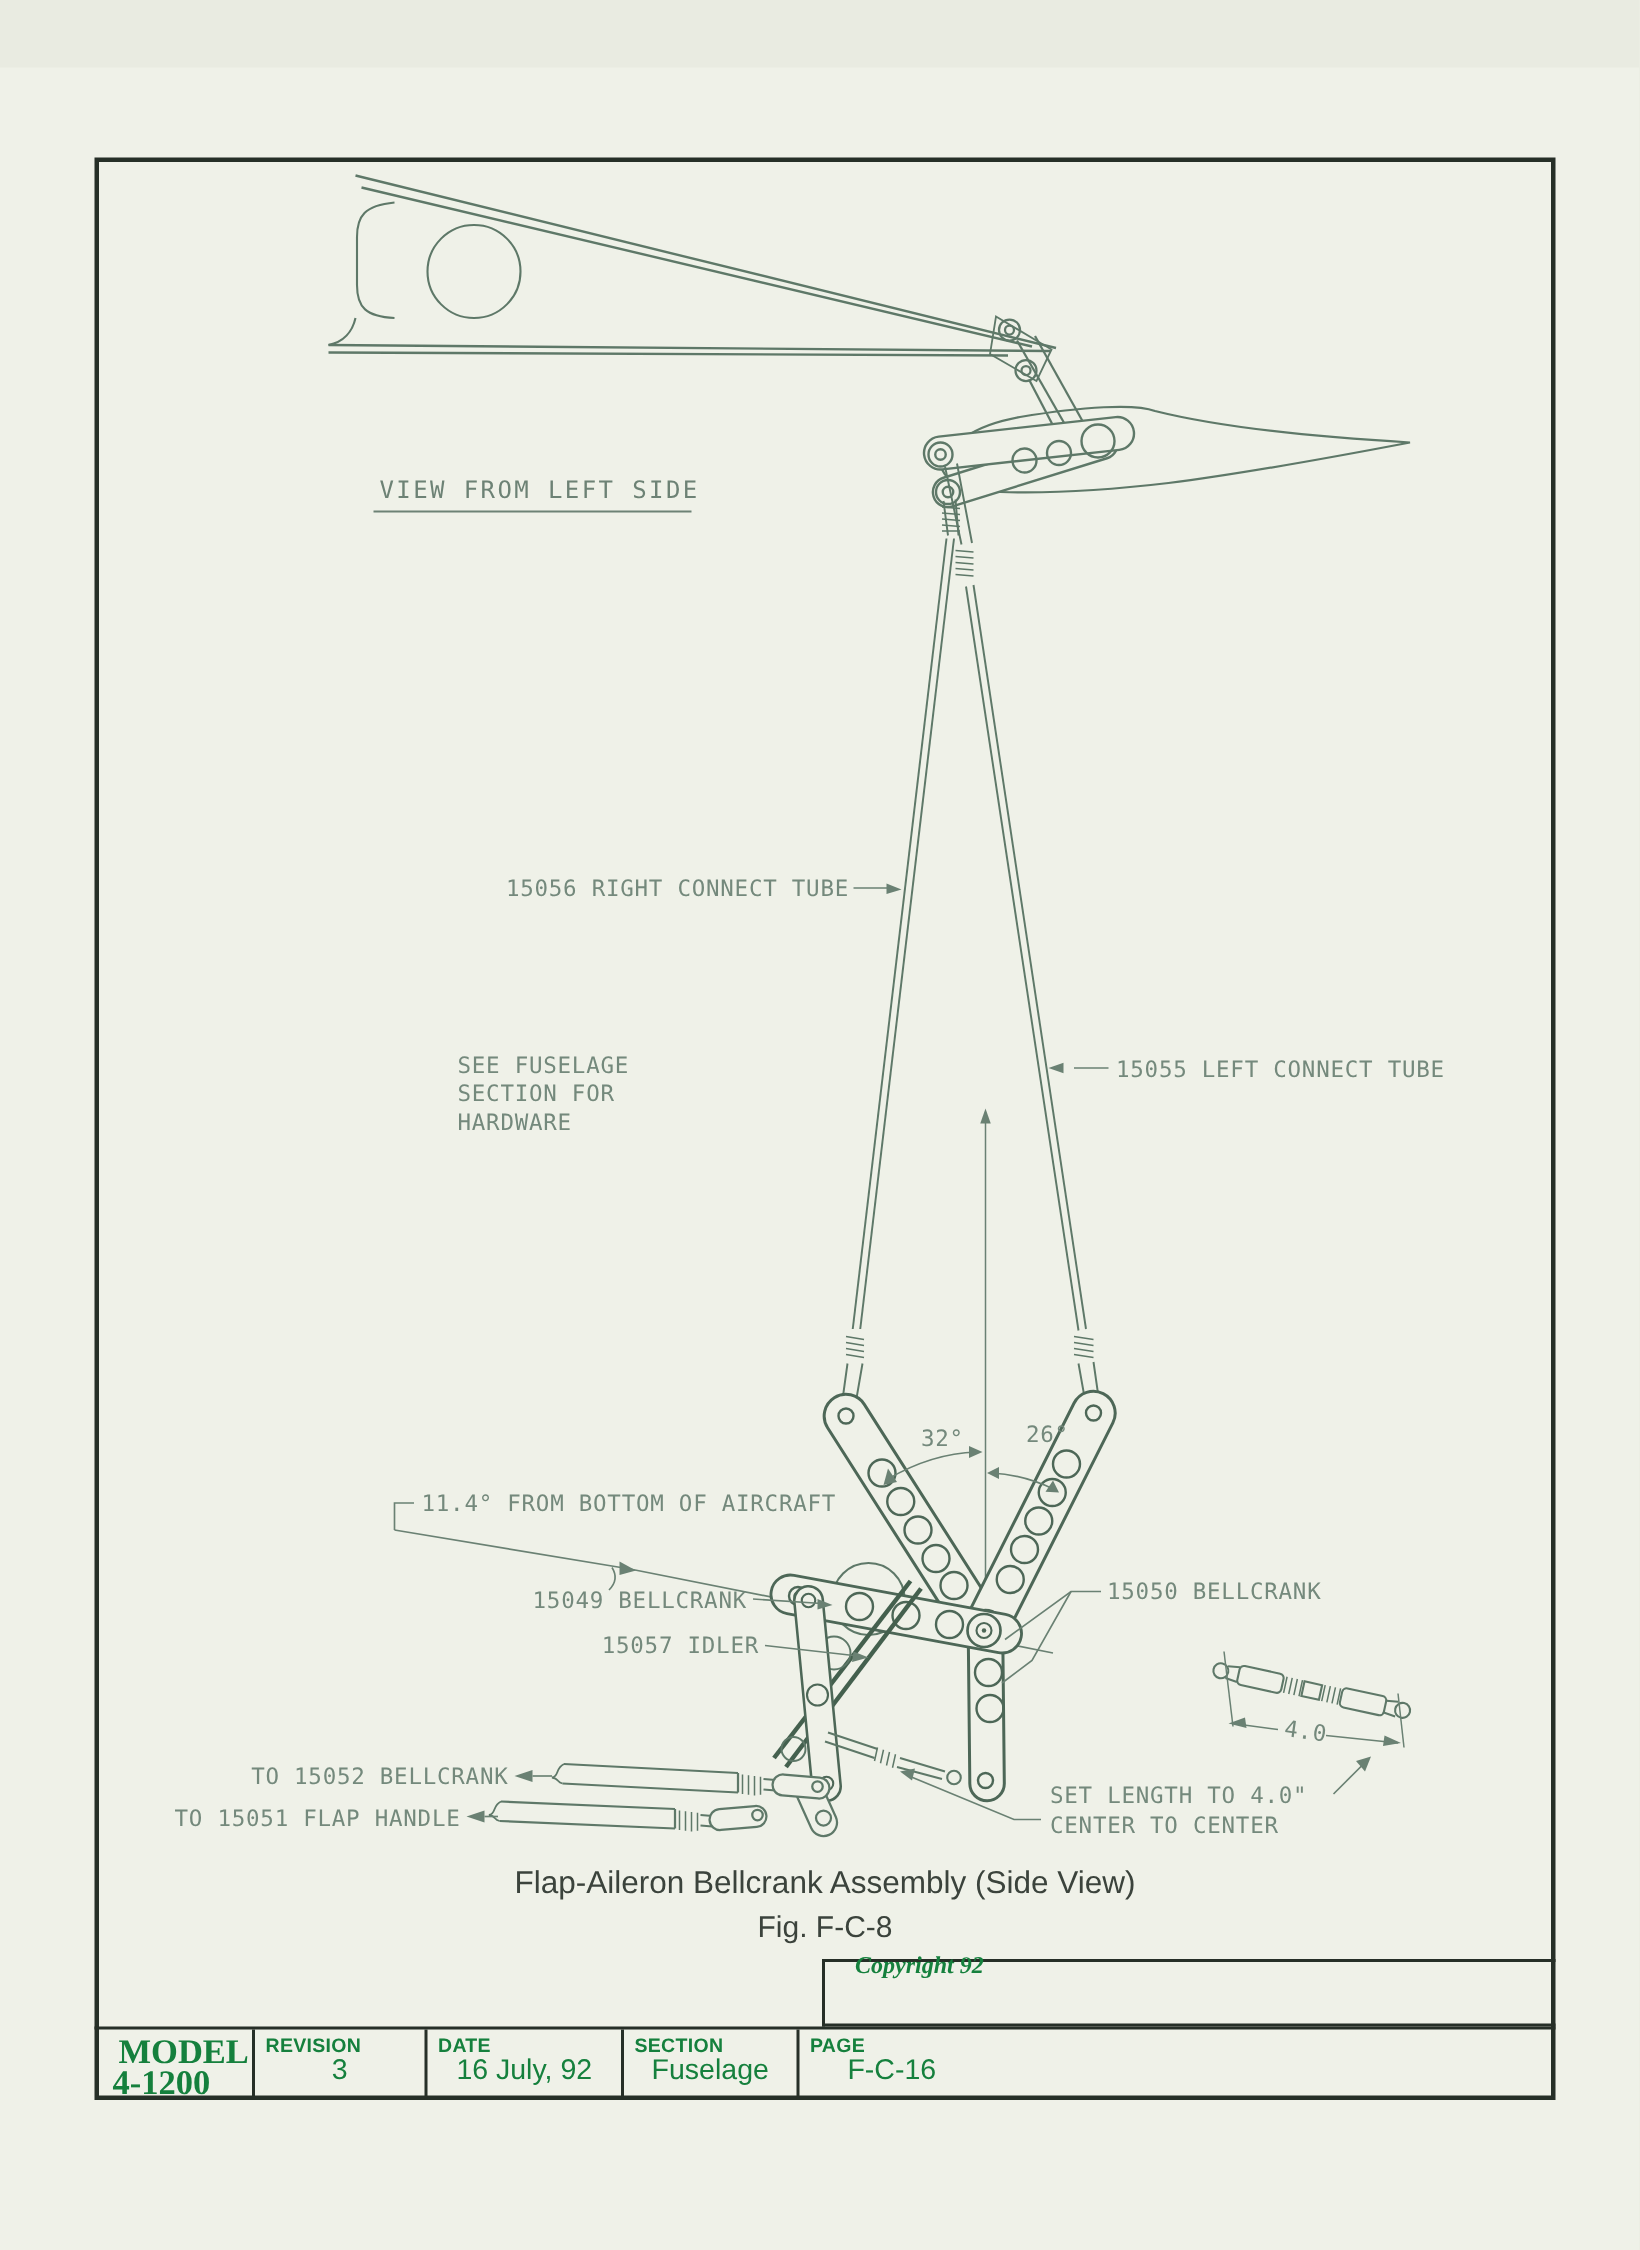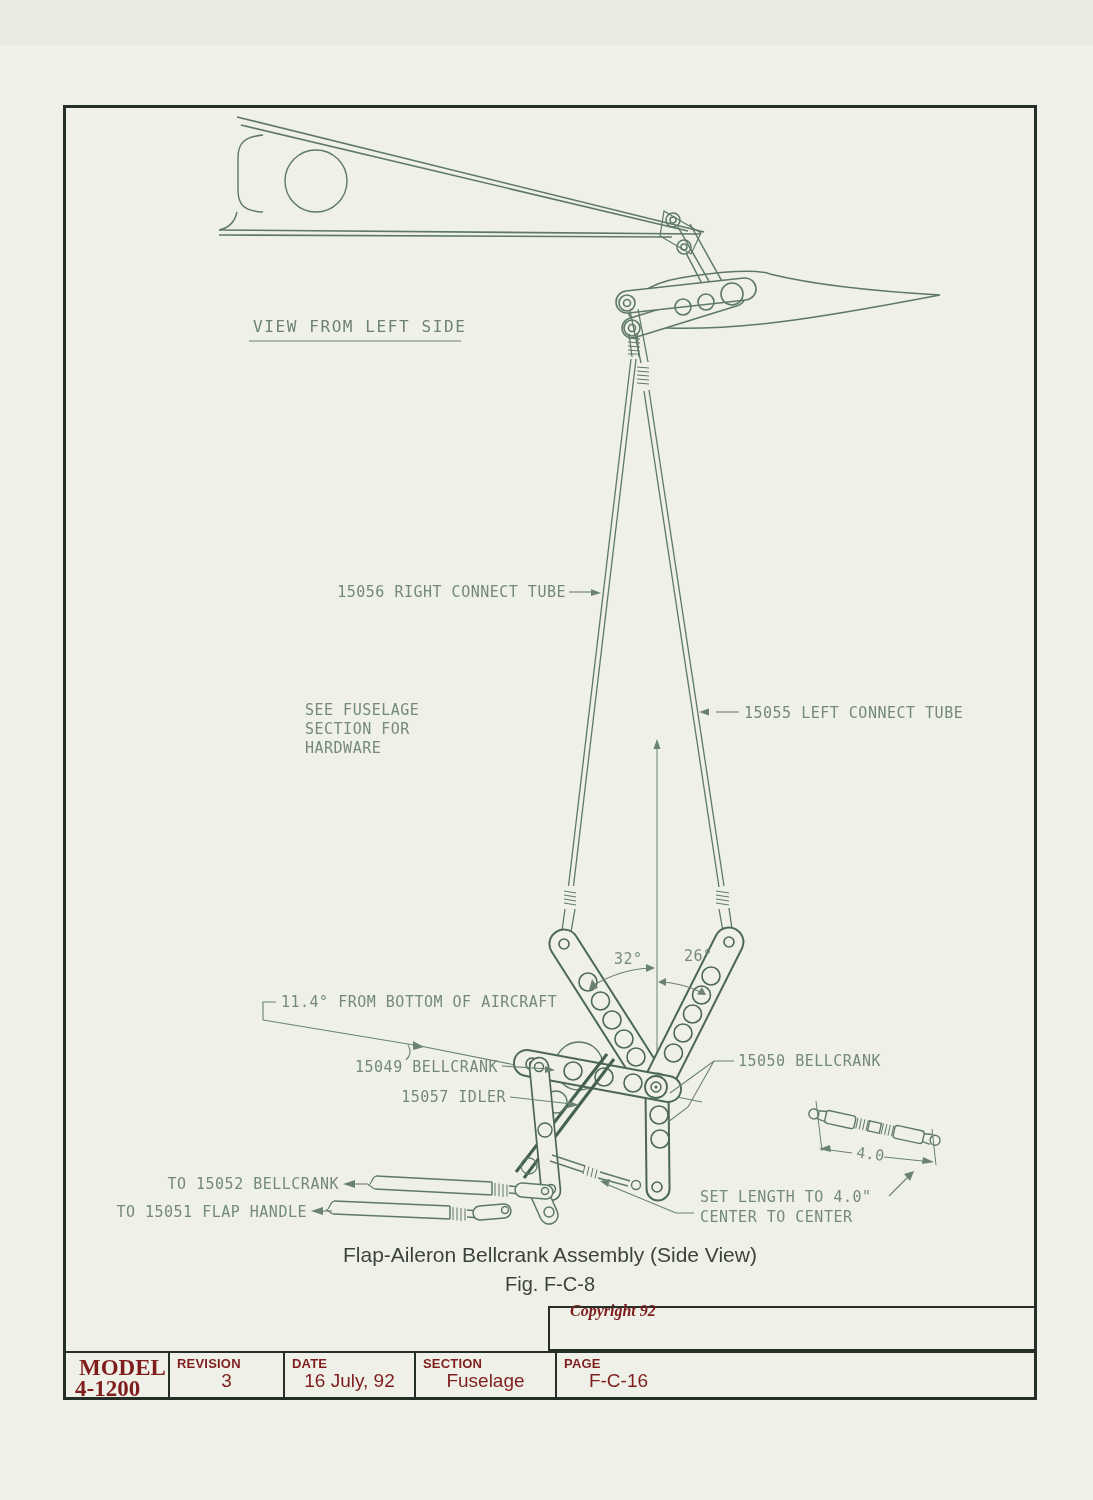--- a/index.html
+++ b/index.html
@@ -7,41 +7,41 @@
         font-family:"Liberation Sans",sans-serif;margin-top:45px;}
   svg{position:absolute;left:0;top:0;}
   .frame{position:absolute;left:63px;top:60px;width:974px;height:1295px;
          border:3px solid #262f27;box-sizing:border-box;}
   
   .dtx{font-family:"DejaVu Sans Mono",monospace;fill:#74897c;font-size:15px;letter-spacing:.5px;}
   .dtx-big{font-family:"DejaVu Sans Mono",monospace;fill:#6d8275;font-size:16px;letter-spacing:1.6px;}
   .cap1{font-family:"Liberation Sans",sans-serif;fill:#3b433c;font-size:21px;}
   .cap2{font-family:"Liberation Sans",sans-serif;fill:#3b433c;font-size:20px;}
   
-  .tb{position:absolute;box-sizing:border-box;color:#7f1d1d;}
+  .tb{position:absolute;box-sizing:border-box;color:#15803d;}
   .copyright-box{left:548px;top:1261px;width:489px;height:45px;border:2.5px solid #262f27;
                  border-right:none;display:flex;align-items:baseline;padding-left:20px;}
   .copy-pre{font-family:"Liberation Serif",serif;font-style:italic;font-weight:bold;font-size:16px;
             position:relative;top:-6px;}
   .copy-co{font-family:"Liberation Serif",serif;font-style:italic;font-weight:bold;font-size:28px;
            margin-left:12px;letter-spacing:1px;}
   .bottom-row{left:63px;top:1306px;width:974px;height:49px;display:flex;
               border-top:2.5px solid #262f27;}
   .cell{box-sizing:border-box;border-right:2.5px solid #262f27;position:relative;height:100%;}
   .cell:last-child{border-right:none;padding-left:16px;}
   .cell-label{position:absolute;top:3px;left:7px;font-size:13px;font-weight:bold;letter-spacing:.2px;}
   .cell-value{position:absolute;left:0;right:0;top:17px;text-align:center;font-size:19px;}
   .model-cell{width:107px;font-family:"Liberation Serif",serif;font-weight:bold;}
   .model-line{padding-left:12px;font-size:23px;line-height:21px;}
   .model-line:first-child{padding-top:4px;padding-left:16px;}
   .assembly-cell{width:379px;}
   .assembly-value{position:absolute;left:0;right:0;top:12px;text-align:center;font-size:19px;}
   .rev-cell{width:115px;}
   .date-cell{width:131px;}
-  .sec-cell{width:141px;}
+  .sec-cell{width:117px;}
   .pagec-cell{width:123px;}
 </style>
 </head>
 <body>
 
 <div class="page">
 
   <svg width="1093" height="1500" viewBox="0 0 1093 1500">
 
     <g stroke="#5e7868" stroke-width="1.6" fill="none">

